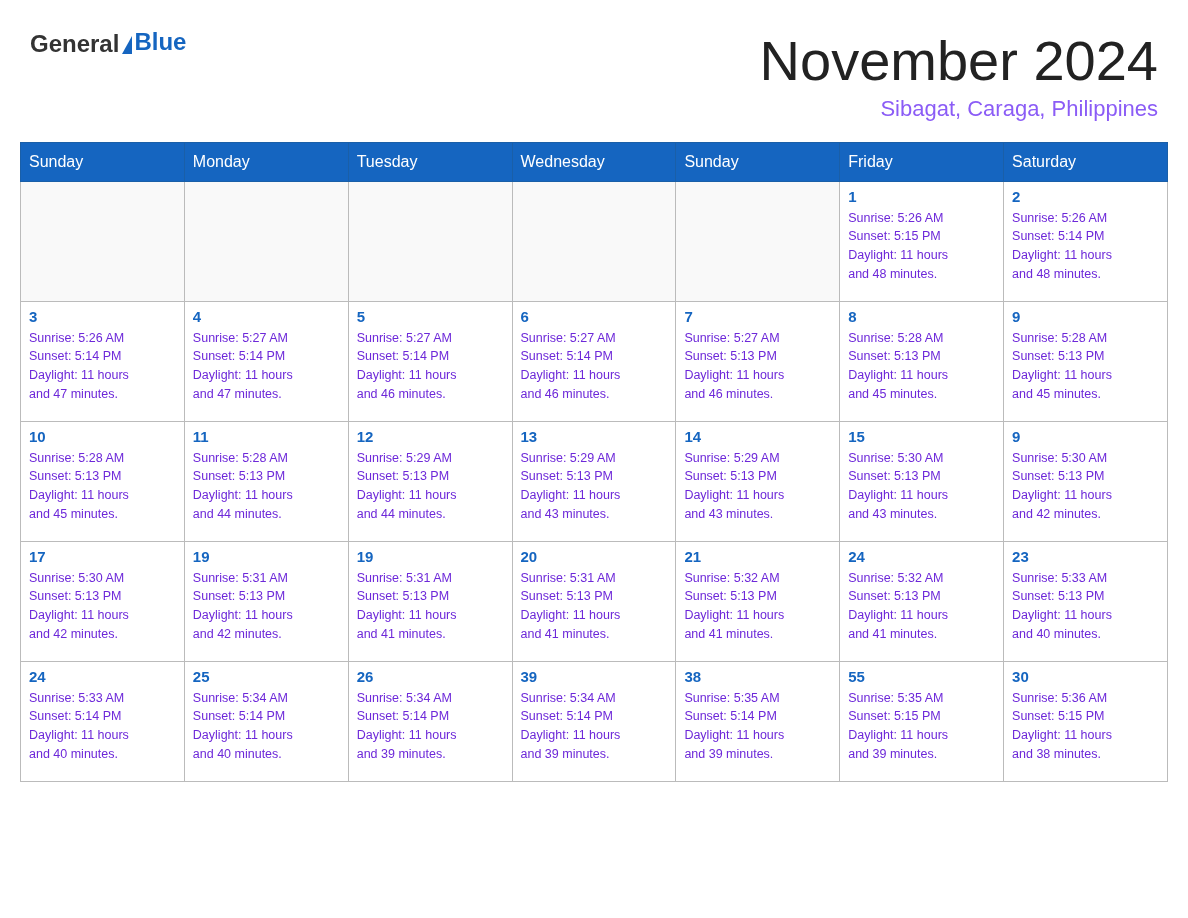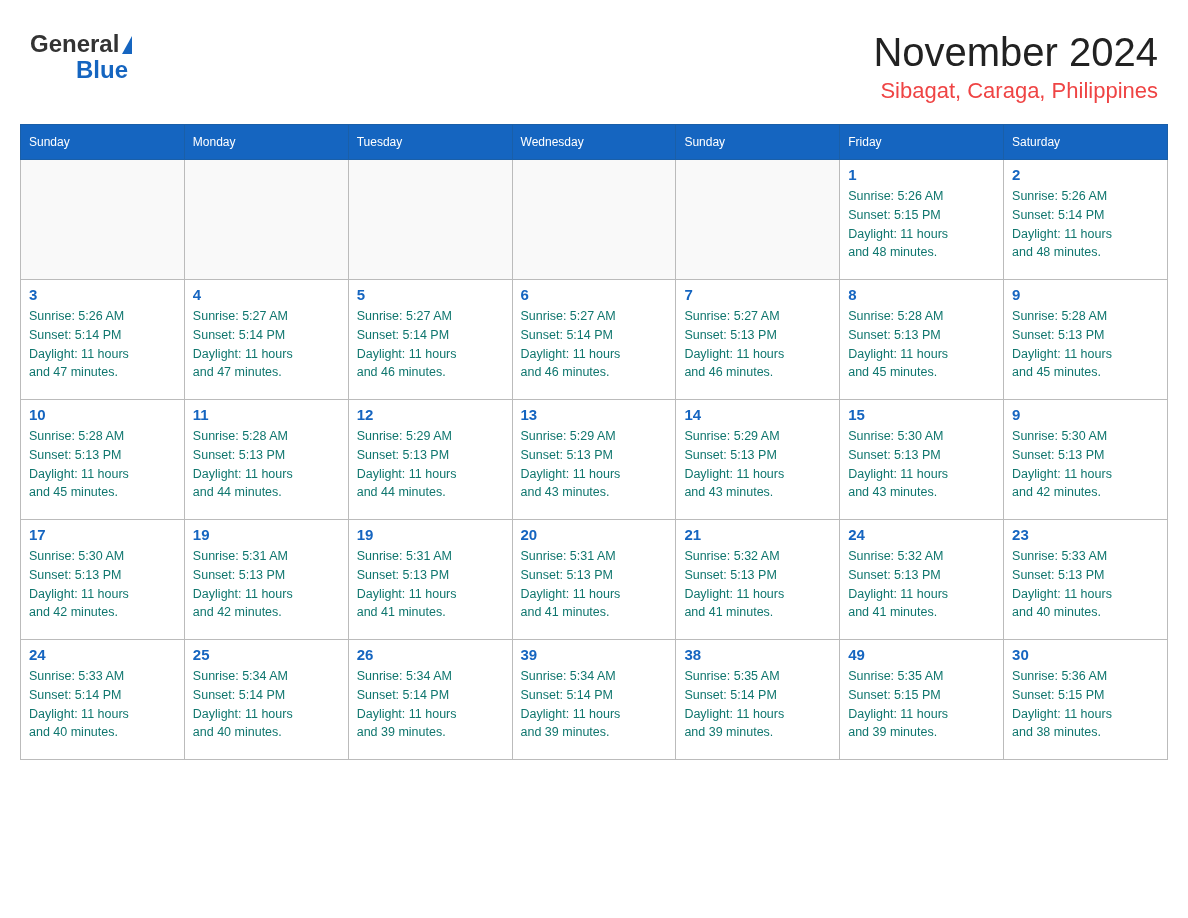--- a/index.html
+++ b/index.html
@@ -12,47 +12,47 @@
     }
     .header {
       display: flex;
       justify-content: space-between;
       align-items: flex-start;
       margin-bottom: 20px;
       padding: 10px 10px 0 10px;
     }
     .logo {
       display: flex;
-      flex-direction: column;
+      flex-direction: row;
       align-items: flex-start;
     }
     .title-section {
       text-align: right;
     }
     .month-title {
-      font-size: 40px;
+      font-size: 56px;
       font-weight: normal;
       color: #222;
       line-height: 1.1;
     }
     .location-title {
       font-size: 22px;
-      color: #ef4444;
+      color: #8b5cf6;
       margin-top: 4px;
     }
     .calendar {
       width: 100%;
       border-collapse: collapse;
       border: 1px solid #999;
     }
     .calendar th {
       background: #1565c0;
       color: #fff;
       padding: 10px 8px;
-      font-size: 12px;
+      font-size: 16px;
       font-weight: normal;
       text-align: left;
       border: 1px solid #1a5fa8;
     }
     .calendar td {
       vertical-align: top;
       padding: 6px 8px;
       font-size: 13px;
       color: #333;
       border: 1px solid #bbb;
@@ -65,21 +65,21 @@
     }
     .day-number {
       font-size: 15px;
       font-weight: bold;
       color: #1565c0;
       display: block;
       margin-bottom: 4px;
     }
     .day-info {
       font-size: 12.5px;
-      color: #0f766e;
+      color: #6d28d9;
       line-height: 1.5;
     }
     .logo-row {
       display: flex;
       align-items: center;
     }
     .logo-text-general {
       font-size: 24px;
       font-weight: bold;
       color: #333;
@@ -94,21 +94,20 @@
       margin-left: 3px;
       margin-bottom: -1px;
     }
     .logo-text-blue {
       font-size: 24px;
       font-weight: bold;
       color: #1565c0;
       display: block;
       margin-top: -2px;
       padding-left: 2px;
-      margin-left: 44px;
     }
   </style>
 </head>
 <body>
 
 <div class="header">
   <div class="logo">
     <div class="logo-row">
       <span class="logo-text-general">General</span>
       <span class="logo-triangle-shape"></span>
@@ -254,21 +253,21 @@
         </td>
         <td>
           <span class="day-number">39</span>
           <div class="day-info">Sunrise: 5:34 AM<br>Sunset: 5:14 PM<br>Daylight: 11 hours<br>and 39 minutes.</div>
         </td>
         <td>
           <span class="day-number">38</span>
           <div class="day-info">Sunrise: 5:35 AM<br>Sunset: 5:14 PM<br>Daylight: 11 hours<br>and 39 minutes.</div>
         </td>
         <td>
-          <span class="day-number">49</span>
+          <span class="day-number">55</span>
           <div class="day-info">Sunrise: 5:35 AM<br>Sunset: 5:15 PM<br>Daylight: 11 hours<br>and 39 minutes.</div>
         </td>
         <td>
           <span class="day-number">30</span>
           <div class="day-info">Sunrise: 5:36 AM<br>Sunset: 5:15 PM<br>Daylight: 11 hours<br>and 38 minutes.</div>
         </td>
       </tr>
     </tbody>
 </table>
 

